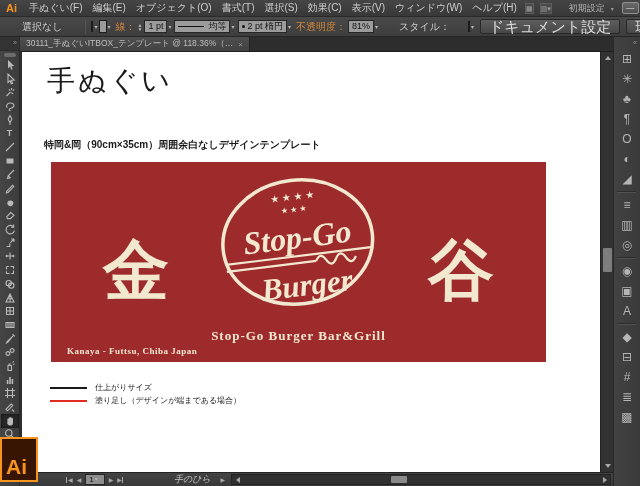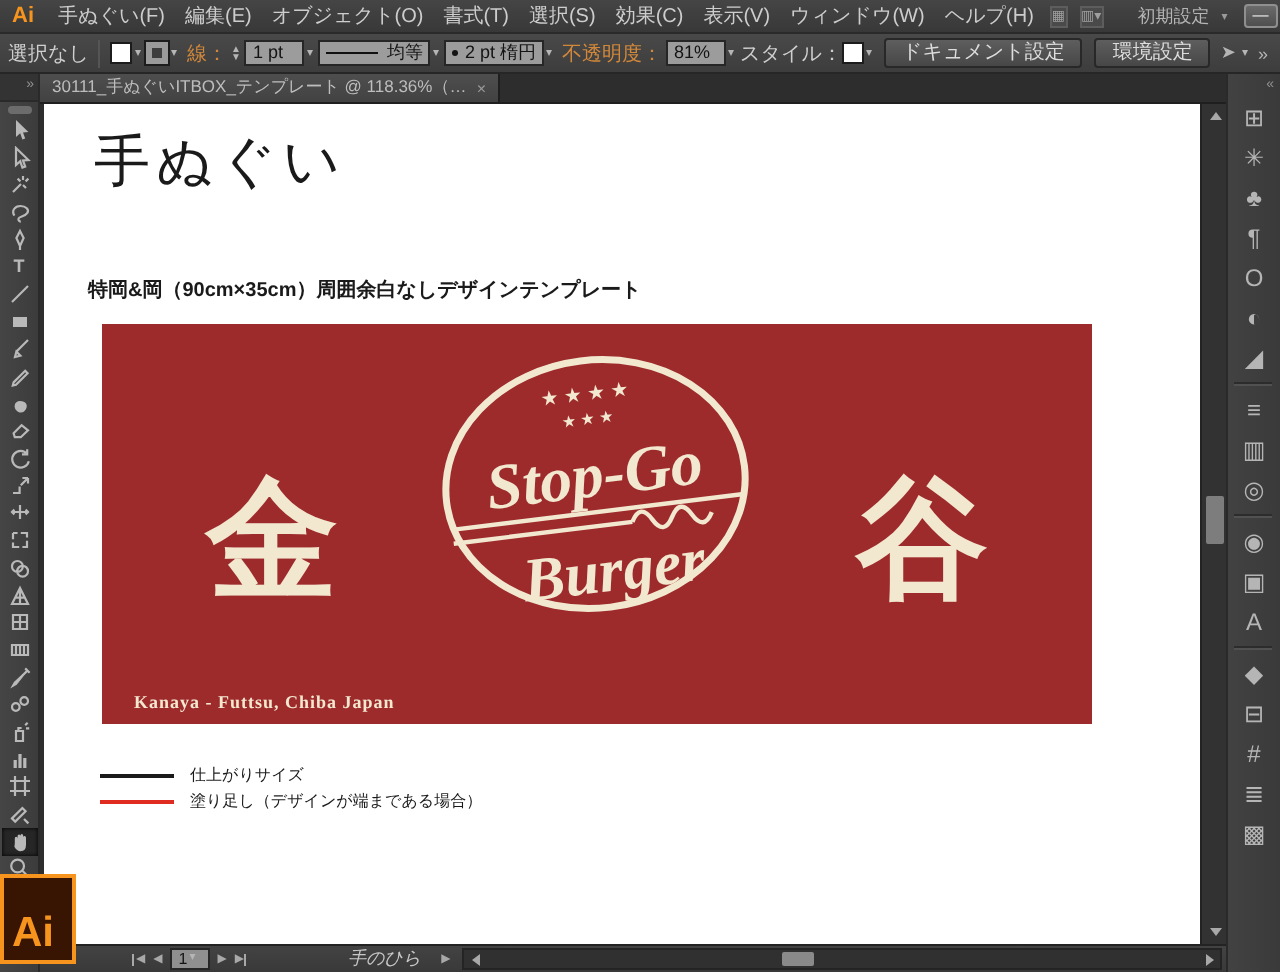--- a/index.html
+++ b/index.html
@@ -18,33 +18,33 @@
   .workspace{font-size:9px;color:#b5b5b5;margin:0 6px 0 14px;}
   .ws-caret{font-size:6px;color:#9a9a9a;margin-right:8px;}
   .winbtns{display:flex;gap:2px;margin-right:3px;}
   .winbtn{width:17px;height:12px;background:linear-gradient(#6a6a6a,#4f4f4f);border:1px solid #8f8f8f;
           border-radius:2px;font-size:8px;line-height:10px;text-align:center;color:#eee;}
 
   
   .controlbar{height:20px;display:flex;align-items:center;background:linear-gradient(#494949,#3d3d3d);
               border-bottom:1px solid #262626;font-size:10px;padding:0 4px;white-space:nowrap;}
   .cb-sep{width:1px;height:14px;background:#2e2e2e;border-right:1px solid #555;margin:0 5px;}
-  .cb-label{color:#cfcfcf;margin:0 0;}
+  .cb-label{color:#cfcfcf;margin:0 18px;}
   .cb-hot{color:#d2883a;margin:0 2px;}
   .swatch{width:11px;height:11px;border:1px solid #1c1c1c;background:#fff;display:inline-block;vertical-align:middle;}
   .swatch.stroke{background:#3d3d3d;border:3px solid #9a9a9a;outline:1px solid #1c1c1c;width:11px;height:11px;}
   .caret{font-size:6px;color:#b5b5b5;margin:0 3px 0 1px;}
   .stepper{display:inline-flex;flex-direction:column;font-size:5px;line-height:4px;color:#b5b5b5;margin-right:2px;}
   .field{background:#9c9c9c;color:#141414;border:1px solid #262626;height:13px;line-height:11px;
          padding:0 3px;font-size:9px;display:inline-flex;align-items:center;}
   .fld-narrow{width:30px;}
   .line-glyph{display:inline-block;width:26px;height:1px;background:#111;margin-right:4px;}
   .dot-glyph{display:inline-block;width:3px;height:3px;border-radius:50%;background:#141414;margin-right:3px;}
   .cb-btn{background:linear-gradient(#5e5e5e,#474747);border:1px solid #282828;border-radius:2px;
-          color:#ddd;font-size:10px;height:15px;line-height:13px;padding:0 8px;margin:0 3px;}
+          color:#ddd;font-size:15px;height:15px;line-height:13px;padding:0 8px;margin:0 3px;}
   .cb-end{margin-left:auto;display:flex;align-items:center;}
   .cb-cursor{font-size:9px;color:#b5b5b5;margin:0 2px;}
 
   
   .main{display:flex;height:449px;}
 
   
   .toolstrip{width:20px;background:linear-gradient(90deg,#454545,#3c3c3c);border-right:1px solid #2a2a2a;
              display:flex;flex-direction:column;align-items:center;position:relative;}
   .ts-head{width:100%;height:14px;background:#333;border-bottom:1px solid #2a2a2a;
@@ -351,20 +351,21 @@
               <ellipse class="logo-stroke" cx="88" cy="78" rx="75" ry="62" stroke-width="3.5"></ellipse>
               <text class="logo-fill" x="88" y="36" text-anchor="middle" font-size="10">★ ★ ★ ★</text>
               <text class="logo-fill" x="88" y="48" text-anchor="middle" font-size="8">★ ★ ★</text>
               <text class="logo-fill logo-script" x="88" y="84" text-anchor="middle" font-size="32">Stop-Go</text>
               <path class="logo-stroke" stroke-width="2.2" d="M14 92 H162 M14 99 H104"></path>
               <path class="logo-stroke" stroke-width="2.2" d="M104 99 q5 -9 10 0 t10 0 t10 0 t10 0"></path>
               <text class="logo-fill logo-script" x="92" y="132" text-anchor="middle" font-size="31">Burger</text>
             </g>
           </svg>
 
+          <div class="tagline">Stop-Go Burger  Bar&amp;Grill</div>
           <div class="address">Kanaya - Futtsu, Chiba Japan</div>
         </div>
 
         <div id="legend">
             <div class="legend-row" style="top: 330px;">
               <span class="legend-line" style="background: rgb(26, 26, 26);"></span>
               <span class="legend-label">仕上がりサイズ</span>
             </div>
             <div class="legend-row" style="top: 343px;">
               <span class="legend-line" style="background: rgb(224, 43, 32);"></span>

